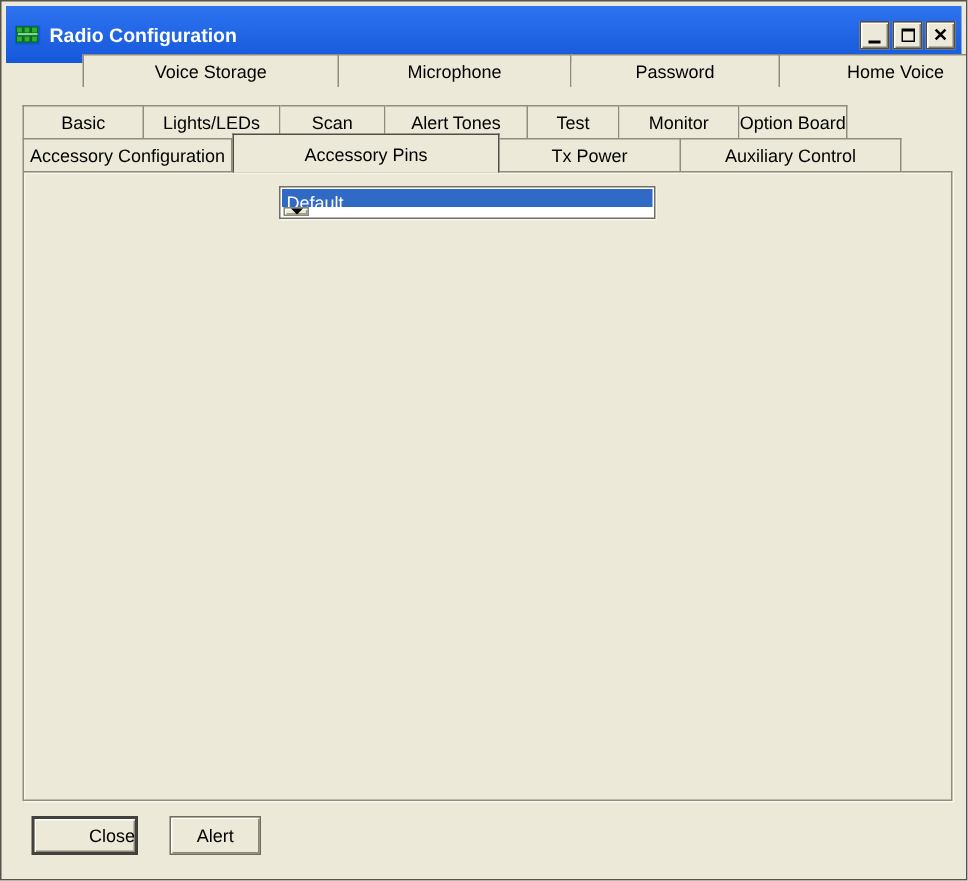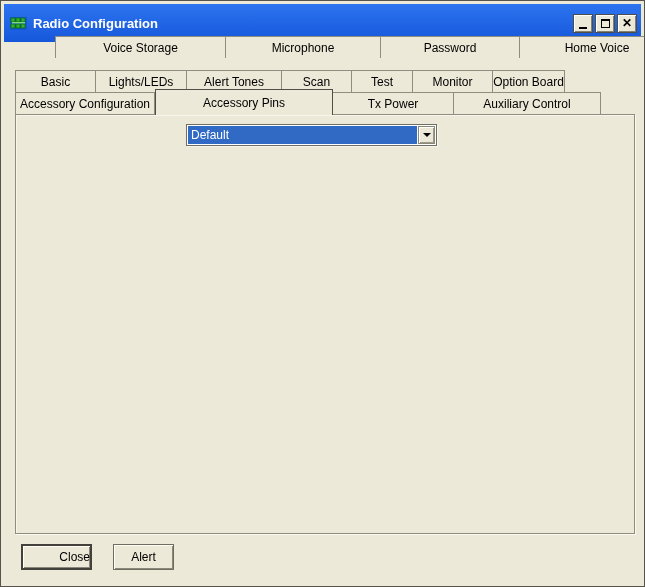--- a/index.html
+++ b/index.html
@@ -145,38 +145,38 @@
   <div class="tab-row row1">
     <div class="tab" style="width:171px">Voice Storage</div>
     <div class="tab" style="width:155px">Microphone</div>
     <div class="tab" style="width:139px">Password</div>
     <div class="tab" style="width:155px">Home Voice</div>
   </div>
 
   <div class="tab-row row2">
     <div class="tab" style="width:81px">Basic</div>
     <div class="tab" style="width:91px">Lights/LEDs</div>
+    <div class="tab" style="width:70px">Scan</div>
     <div class="tab" style="width:95px">Alert Tones</div>
-    <div class="tab" style="width:70px">Scan</div>
     <div class="tab" style="width:61px">Test</div>
     <div class="tab" style="width:80px">Monitor</div>
     <div class="tab" style="width:72px">Option Board</div>
   </div>
 
   <div class="tab-row row3">
     <div class="tab" style="width:140px">Accessory Configuration</div>
     <div class="tab active" style="width:178px">Accessory Pins</div>
     <div class="tab" style="width:121px">Tx Power</div>
     <div class="tab" style="width:147px">Auxiliary Control</div>
   </div>
 
   <div class="panel"></div>
 
   <div class="label" style="left:22px; top:128px;">Accessory Package:</div>
-  <div class="combo" style="left:185px; top:123px; width:251px; z-index:2;">
+  <div class="combo" style="left:185px; top:123px; width:251px; z-index:2;flex-direction:column;">
     <div class="sel focused">Default</div>
     <div class="dd-btn">
         <span class="tri"></span>
       </div>
   </div>
 
   <div class="hdr" style="left:25px; top:174px;">Pin #</div>
   <div class="hdr" style="left:55px; top:174px; width:386px;">Function Selection (Direction)</div>
   <div class="hdr" style="left:450px; top:160px; width:72px;">Active
 Level</div>

